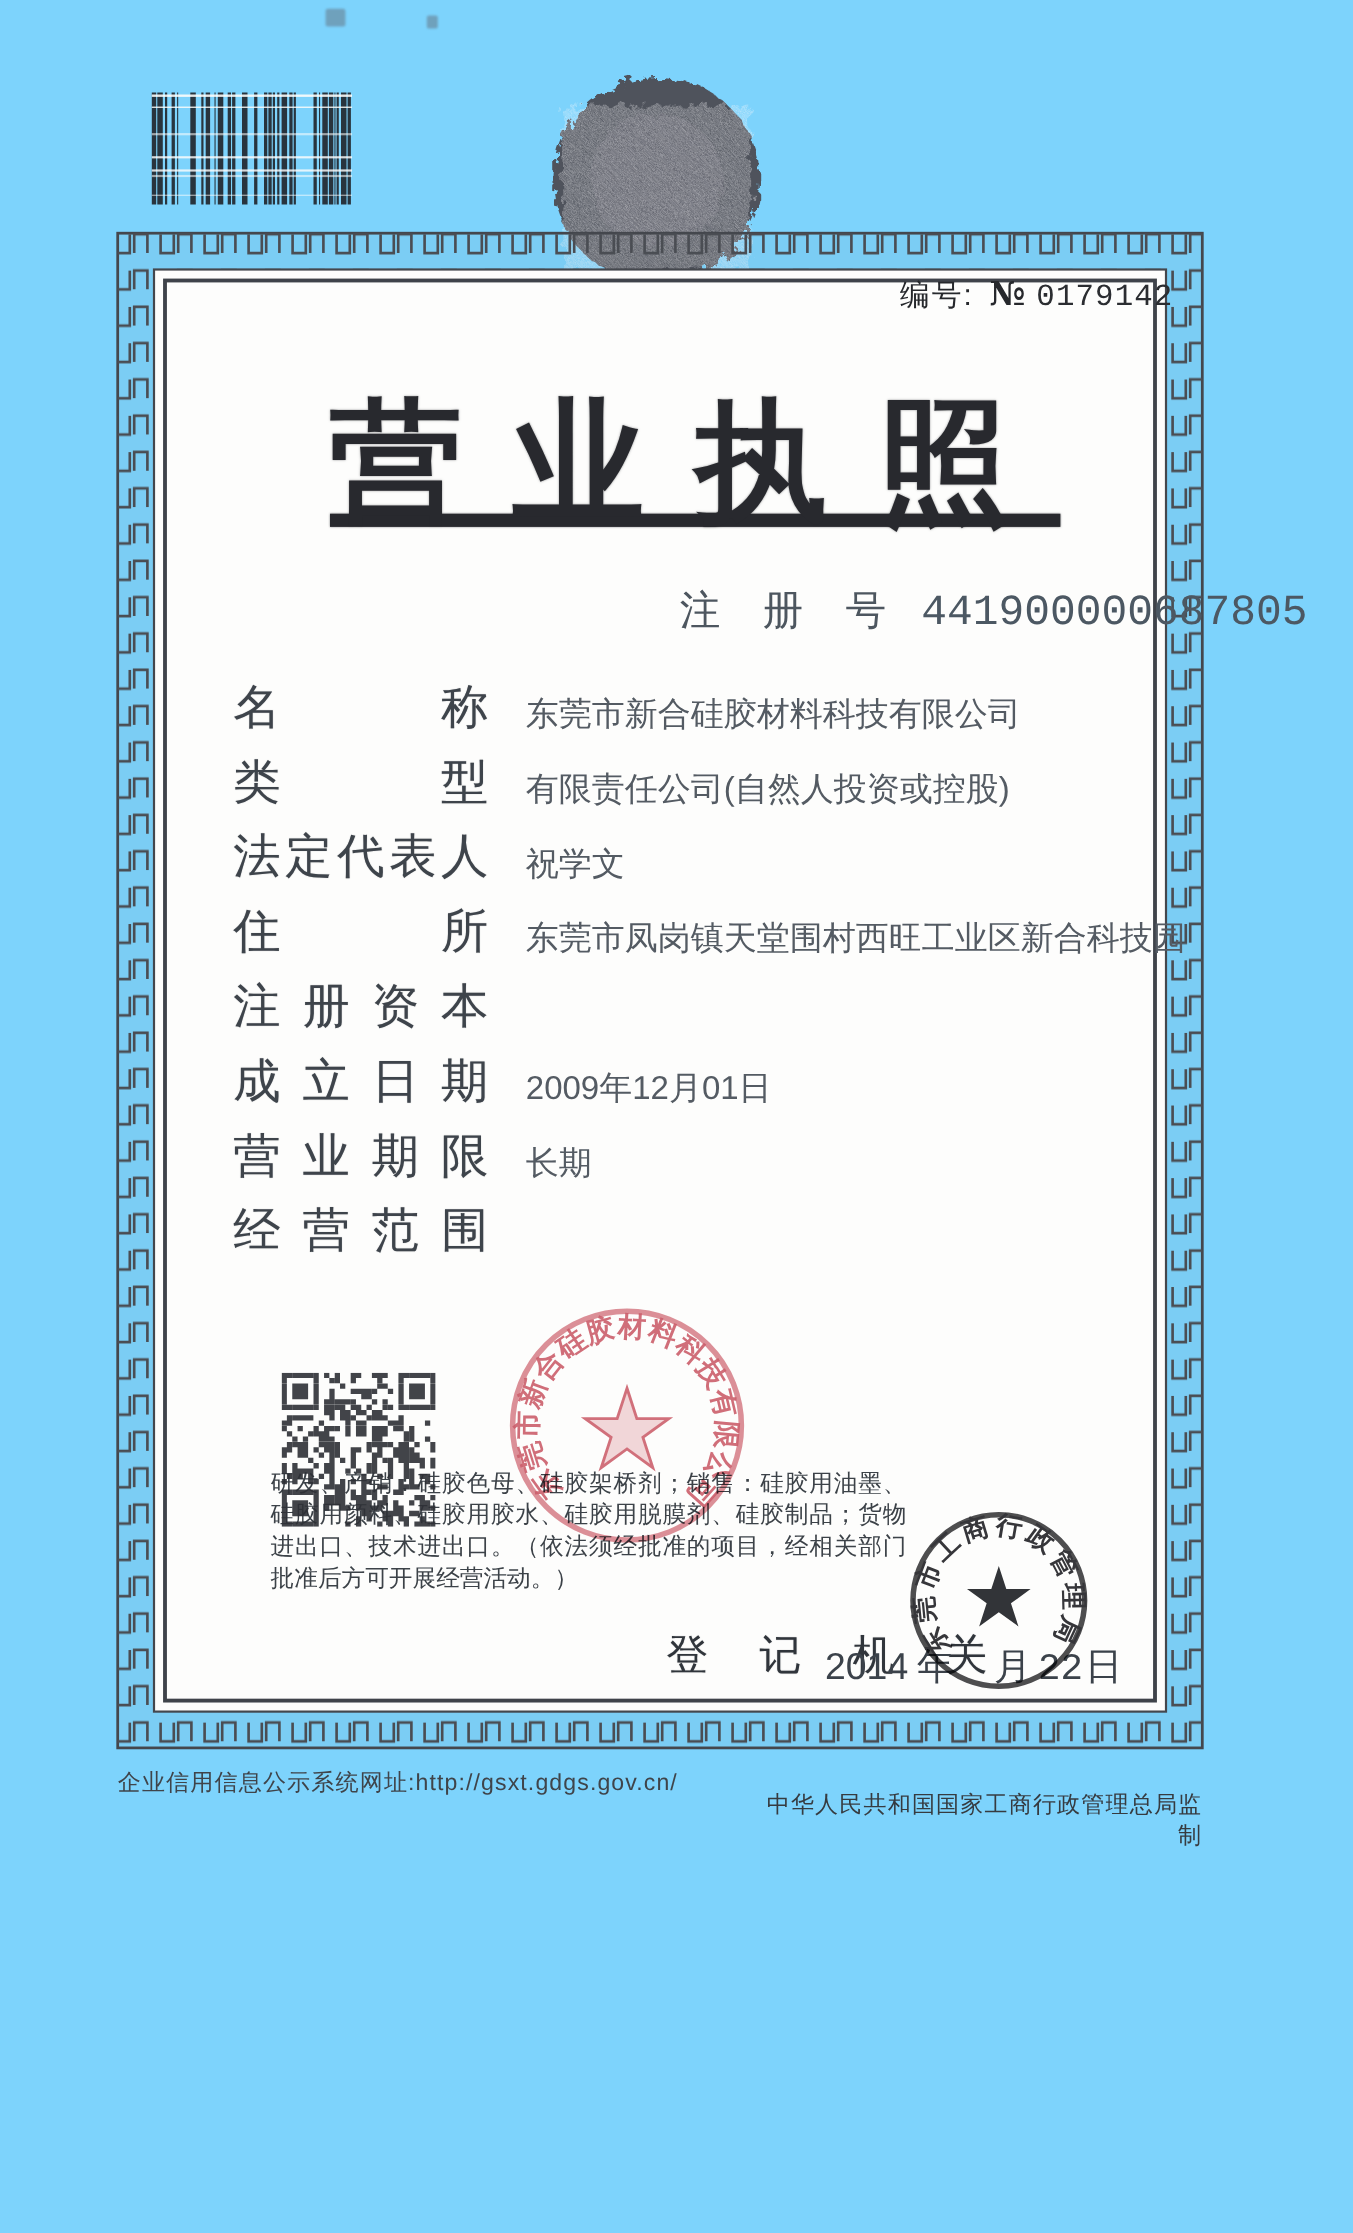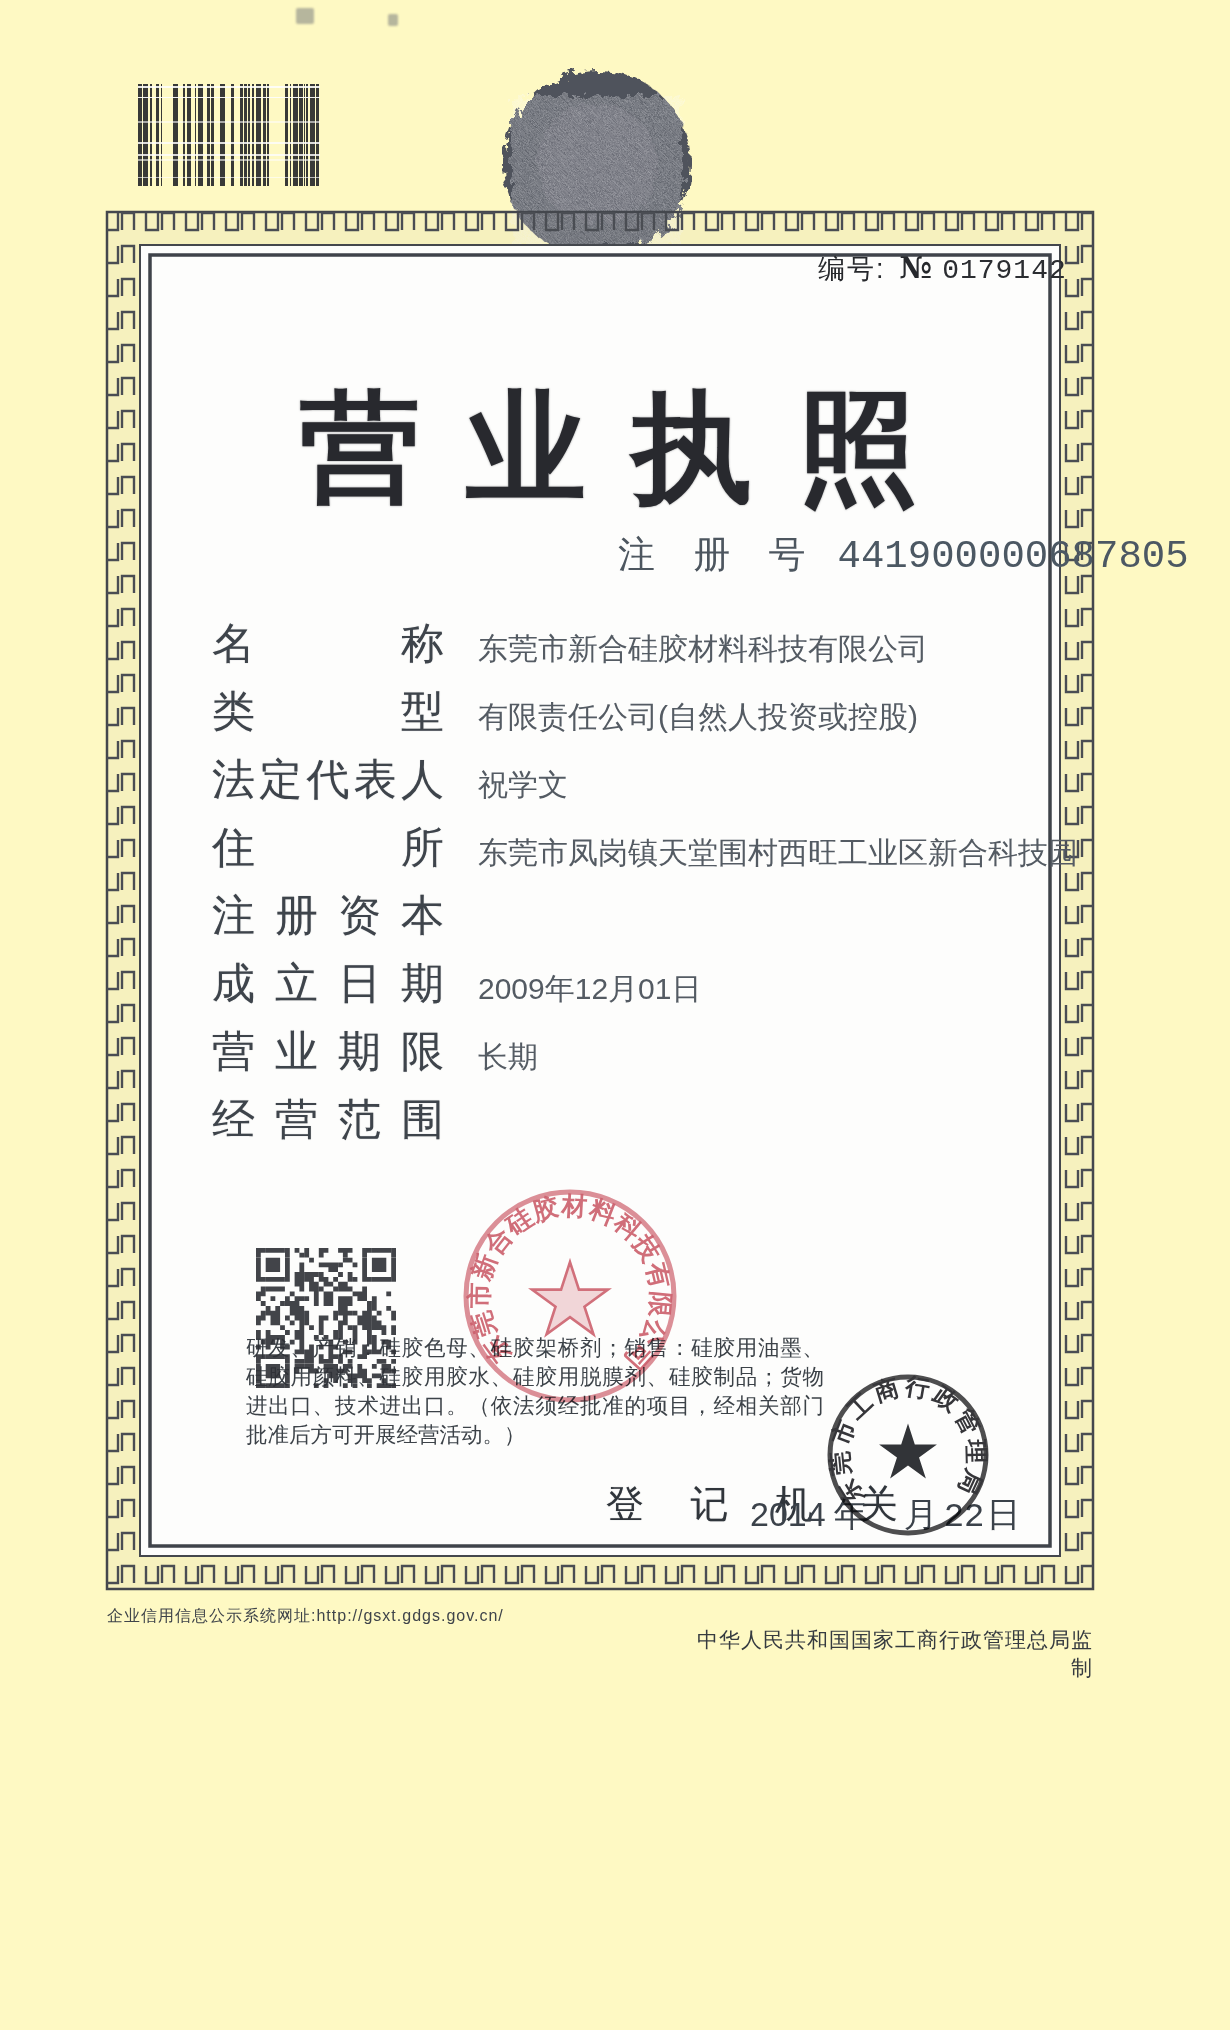--- a/index.html
+++ b/index.html
@@ -1,36 +1,37 @@
 <!DOCTYPE html>
 <html><head>
 <meta charset="utf-8">
 <style>
   html,body{margin:0;padding:0;background:#e9e9e9;}
   .page{
     position:relative;width:1230px;height:2030px;margin:0 auto;
-    background:#fef9c3;overflow:hidden;
+    background:#7dd3fc;overflow:hidden;
     font-family:"Liberation Sans",sans-serif;color:#2c3035;
   }
   
   .smudge{position:absolute;background:rgba(95,100,110,.45);border-radius:2px;filter:blur(1px);}
   
   .barcode{position:absolute;left:136px;top:80px;}
   .emblem{position:absolute;left:502px;top:56px;}
   .frame{position:absolute;left:100px;top:205px;}
   .serial{
     position:absolute;left:818px;top:250px;white-space:nowrap;
     color:#26282c;font-size:27px;letter-spacing:2px;
   }
   .serial .nosym{font-family:"DejaVu Serif",serif;font-weight:bold;font-size:30px;margin:0 8px 0 14px;}
   .serial .nodigits{font-family:"Liberation Mono",monospace;font-size:28px;letter-spacing:1px;color:#2b2d31;}
   .title{
-    position:absolute;left:300px;top:368px;white-space:nowrap;
+    position:absolute;left:300px;top:340px;white-space:nowrap;
     font-size:120px;font-weight:bold;letter-spacing:46px;color:#28292e;
     text-shadow:0 0 2px rgba(40,41,46,.55);
+    text-decoration:underline;
   }
   .regno-line{position:absolute;left:618px;top:530px;white-space:nowrap;color:#4d565f;}
   .regno-label{font-size:37px;letter-spacing:14px;}
   .regno-value{font-family:"Liberation Mono",monospace;font-size:39px;letter-spacing:0px;margin-left:18px;color:#4c5863;}
   
   .fields{position:absolute;left:212px;top:620px;width:846px;}
   .row{display:flex;align-items:flex-start;height:68px;}
   .row-label{
     width:232px;flex:0 0 232px;font-size:43px;color:#3e444b;
     text-align:justify;text-align-last:justify;line-height:1.1;
@@ -51,21 +52,21 @@
     margin-top:47px;
   }
   .date-line{position:absolute;left:750px;top:1492px;white-space:nowrap;font-size:34px;color:#3b424a;}
   .date-line .u-year{margin-left:8px;}
   .date-line .u-month{margin-left:36px;}
   .date-line .v-day{margin-left:6px;font-family:"Liberation Mono",monospace;}
   .date-line .u-day{margin-left:2px;}
   .stamp-red{position:absolute;left:458px;top:1184px;mix-blend-mode:multiply;opacity:.92;}
   .stamp-black{position:absolute;left:820px;top:1368px;mix-blend-mode:multiply;opacity:.93;}
   .footer-left{
-    position:absolute;left:107px;top:1606px;font-size:16px;color:#3f444a;letter-spacing:1px;
+    position:absolute;left:107px;top:1606px;font-size:21px;color:#3f444a;letter-spacing:1px;
   }
   .footer-right{
     position:absolute;left:690px;top:1607px;width:403px;text-align:right;
     font-size:21px;color:#363b40;letter-spacing:1px;margin-top:19px;
   }
 </style>
 </head>
 <body>
 
 <div class="page">

